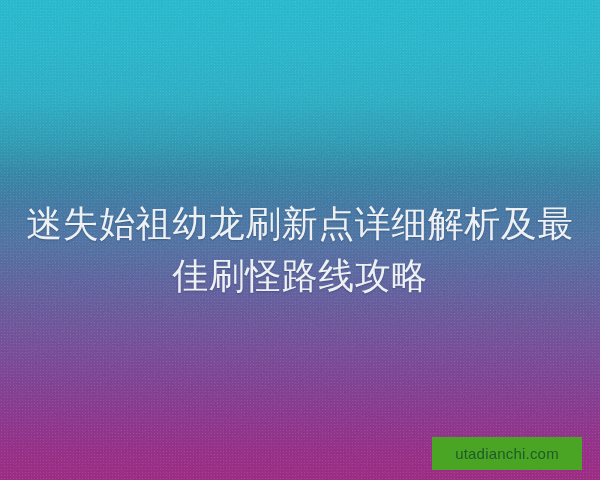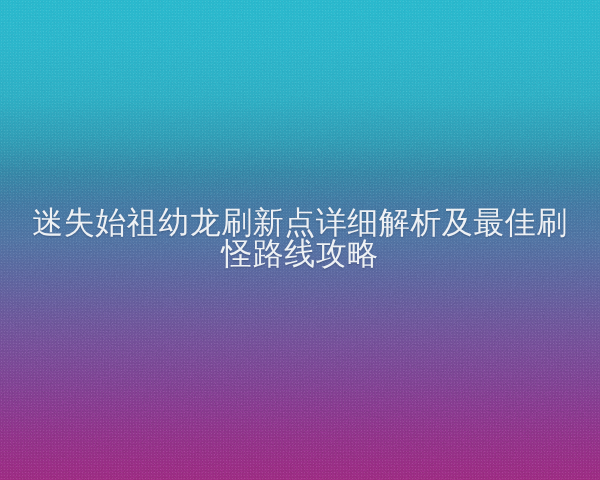--- a/index.html
+++ b/index.html
@@ -70,23 +70,23 @@
   #title-block {
     position: absolute;
     left: 0;
     right: 0;
     top: 198px;
     text-align: center;
     padding: 0 18px;
     box-sizing: border-box;
   }
   #poster-title {
-    margin: 9px;
-    font-size: 31px;
-    line-height: 31px;
+    margin: 0;
+    font-size: 36px;
+    line-height: 52px;
     font-weight: 400;
     color: #eef1f4;
     letter-spacing: 0.5px;
     font-family: "Liberation Sans", "DejaVu Sans", sans-serif;
     text-shadow: 0 1px 2px rgba(20, 30, 60, 0.30);
   }
 
   
   #watermark-badge {
     position: absolute;
@@ -125,14 +125,17 @@
       <rect width="600" height="480" filter="url(#grainFilter)"></rect>
     </svg>
   </div>
 
   <div id="speckle-layer"></div>
 
   <div id="title-block">
     <h1 id="poster-title">迷失始祖幼龙刷新点详细解析及最佳刷怪路线攻略</h1>
   </div>
 
+  <div id="watermark-badge">
+    <span id="watermark-text">utadianchi.com</span>
+  </div>
 
 </div>
 
 </body></html>

